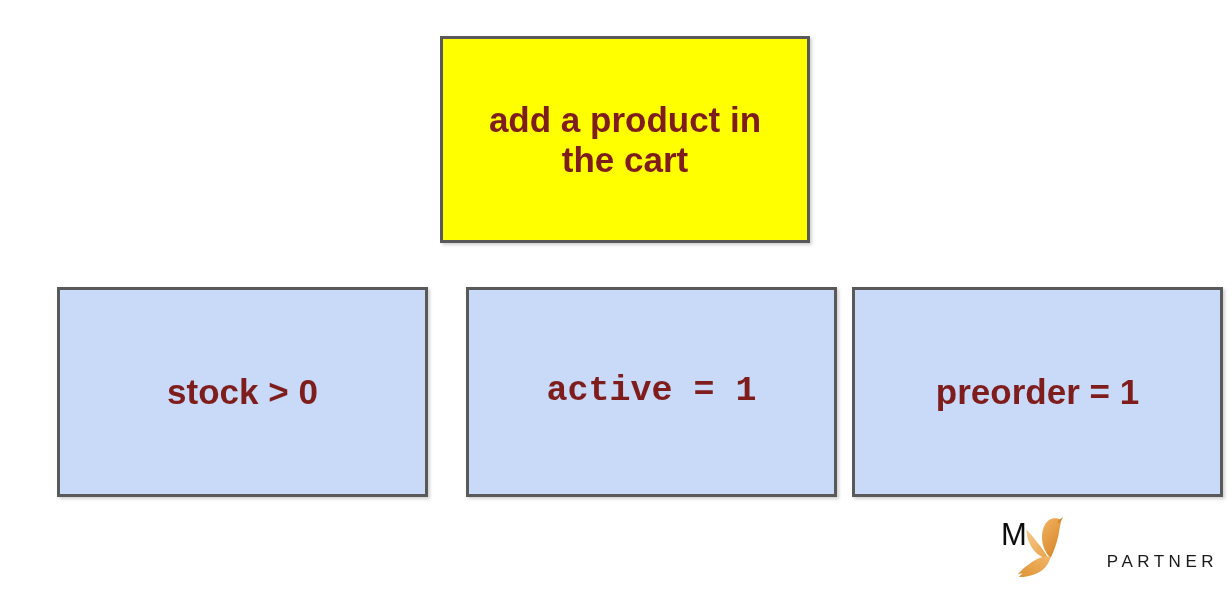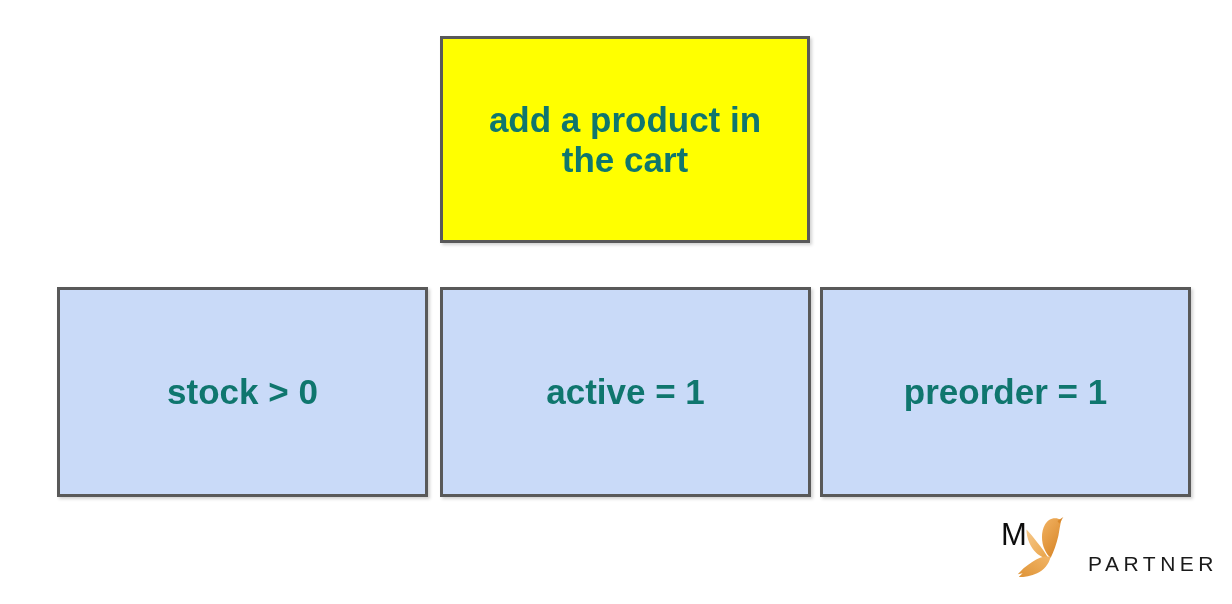--- a/index.html
+++ b/index.html
@@ -16,39 +16,39 @@
 
   
   .box {
     position: absolute;
     border: 3px solid #595959;
     box-shadow: 2px 2px 3px rgba(0,0,0,0.18);
     display: flex;
     align-items: center;
     justify-content: center;
     text-align: center;
-    color: #0f766e;
+    color: #7f1d1d;
     font-weight: 700;
     font-size: 35px;
     line-height: 1.12;
   }
   .box-trigger {
     left: 440px; top: 36px;
     width: 370px; height: 207px;
     background: #ffff00;
   }
   .box-trigger .box-label { max-width: 300px; }
   .box-condition {
     top: 287px;
     width: 371px; height: 210px;
     background: #c9daf8;
   }
   .box-c1 { left: 37px; margin-left: 20px; }
-  .box-c2 { left: 440px; }
-  .box-c3 { left: 820px; justify-content: center; }
+  .box-c2 { left: 466px; font-family: Liberation Mono, monospace; }
+  .box-c3 { left: 852px; justify-content: center; }
 
   
   .logo {
     position: absolute;
     left: 1001px; top: 512px;
     width: 213px; height: 90px;
     color: #0d0d0d;
   }
   .logo-m {
     position: absolute;
@@ -65,21 +65,21 @@
   .logo-agile {
     position: absolute;
     left: 73px; top: 7px;
     font-size: 31px;
     line-height: 1;
     letter-spacing: 10px;
   }
   .logo-partner {
     position: absolute;
     right: -4px; top: 41px;
-    font-size: 21px;
+    font-size: 17px;
     line-height: 1;
     letter-spacing: 4.5px;
     color: #1a1a1a;
   }
 </style>
 </head>
 <body>
 
 <div class="canvas">
 

